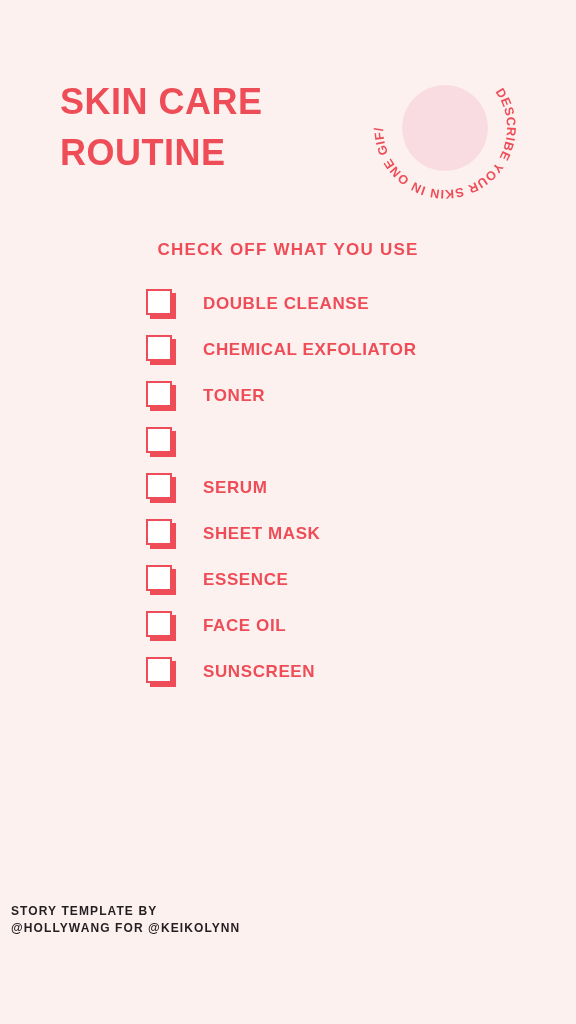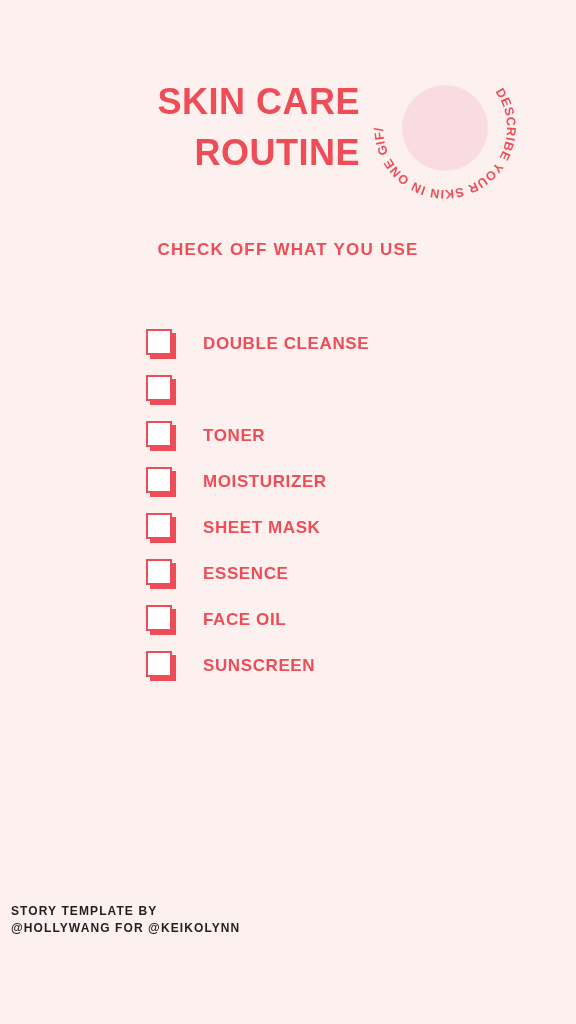--- a/index.html
+++ b/index.html
@@ -29,21 +29,20 @@
     width: 300px;
   }
   .title-line {
     font-size: 36px;
     font-weight: bold;
     color: #ee4d57;
     letter-spacing: 0.5px;
     line-height: 51px;
     text-transform: uppercase;
     white-space: nowrap;
-    text-align: right;
   }
 
   
   .badge {
     position: absolute;
     left: 365px;
     top: 48px;
     width: 160px;
     height: 160px;
   }
@@ -84,21 +83,20 @@
     letter-spacing: 1.2px;
     text-transform: uppercase;
   }
 
   
   .checklist {
     position: absolute;
     left: 146px;
     top: 289px;
     width: 400px;
-    margin-top: 40px;
   }
   .check-row {
     position: relative;
     height: 30px;
     margin-bottom: 16px;
     display: flex;
     align-items: center;
   }
   .checkbox {
     position: relative;
@@ -185,38 +183,45 @@
       </div>
       <div class="check-label">DOUBLE CLEANSE</div>
     </div>
 
 
     <div class="check-row">
       <div class="checkbox">
         <div class="shadow"></div>
         <div class="box"></div>
       </div>
+      <div class="check-label">CHEMICAL EXFOLIATOR</div>
     </div>
 
     <div class="check-row">
       <div class="checkbox">
         <div class="shadow"></div>
         <div class="box"></div>
       </div>
       <div class="check-label">TONER</div>
     </div>
 
     <div class="check-row">
       <div class="checkbox">
         <div class="shadow"></div>
         <div class="box"></div>
       </div>
-      <div class="check-label">MOISTURIZER</div>
-    </div>
-
+    </div>
+
+    <div class="check-row">
+      <div class="checkbox">
+        <div class="shadow"></div>
+        <div class="box"></div>
+      </div>
+      <div class="check-label">SERUM</div>
+    </div>
 
     <div class="check-row">
       <div class="checkbox">
         <div class="shadow"></div>
         <div class="box"></div>
       </div>
       <div class="check-label">SHEET MASK</div>
     </div>
 
     <div class="check-row">

